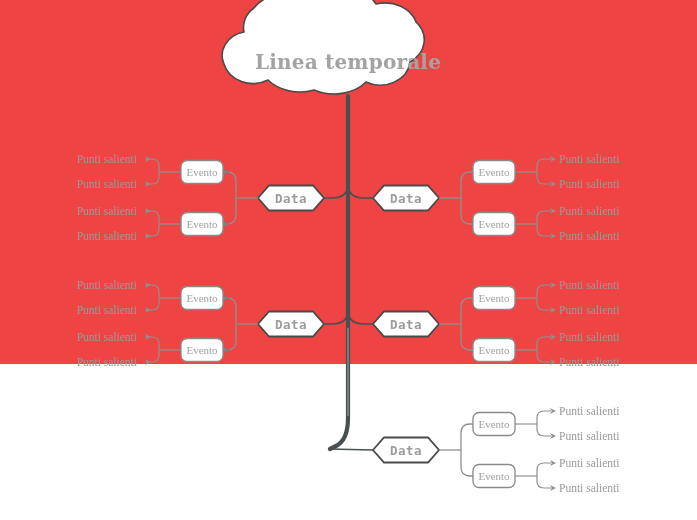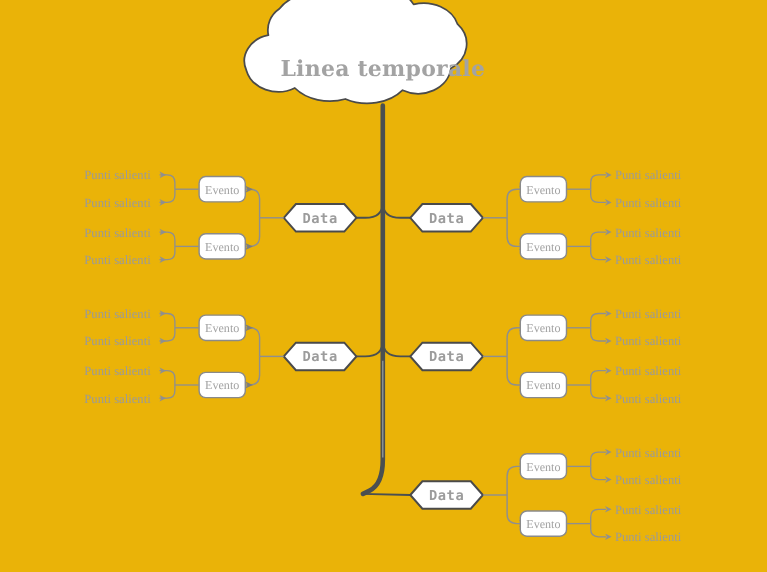--- a/index.html
+++ b/index.html
@@ -1,18 +1,18 @@
 <!DOCTYPE html>
 <html><head>
 <meta charset="utf-8">
 <style>
   html,body{margin:0;padding:0;background:#ffffff;}
   body{width:697px;height:520px;overflow:hidden;
        font-family:"Liberation Serif", serif;}
-  #stage{position:relative;width:697px;height:520px;background:#eab308;}
+  #stage{position:relative;width:697px;height:364px;background:#ef4444;}
   svg{display:block;}
   .leaf-text{font-family:"Liberation Serif", serif;font-size:11.5px;fill:#9a9a9a;}
   .evento-text{font-family:"Liberation Serif", serif;font-size:11px;fill:#a2a2a2;}
   .data-text{font-family:"DejaVu Sans Mono", monospace;font-size:12.5px;font-weight:bold;fill:#9c9c9c;letter-spacing:0.5px;}
   .root-text{font-family:"DejaVu Serif", serif;font-size:20px;font-weight:bold;fill:#a3a3a3;letter-spacing:0.2px;}
 </style>
 </head>
 <body>
 
 <div id="stage">

